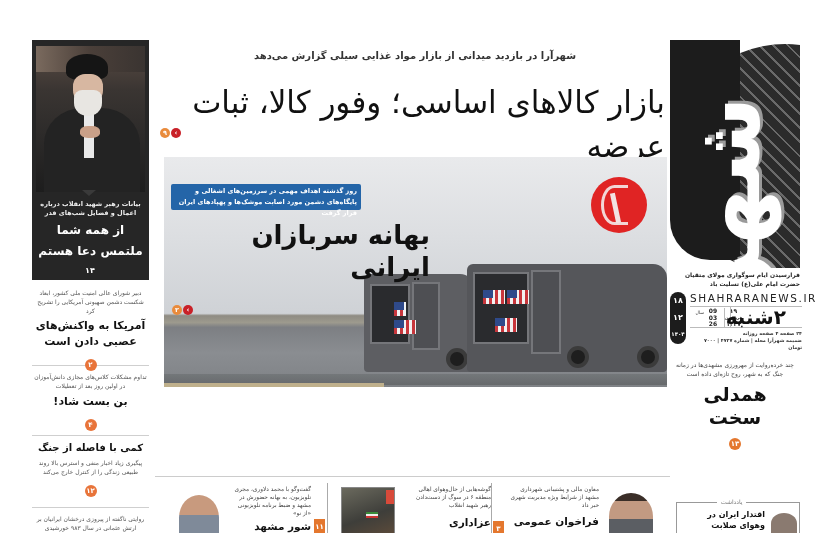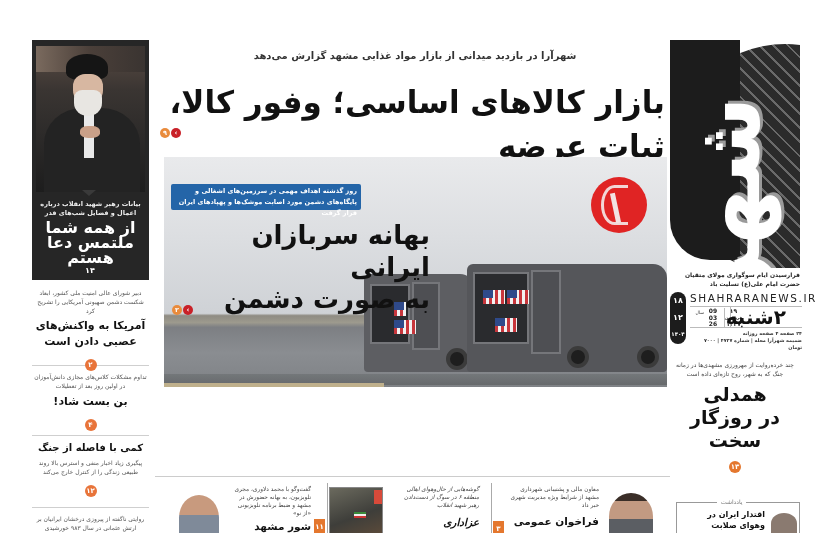--- a/index.html
+++ b/index.html
@@ -14,33 +14,33 @@
     background: linear-gradient(180deg, #5b4c44 0%, #3a3532 30%, #2d2b2a 60%, #1d1d1d 100%); overflow: hidden; }
   .leader-photo .bg-top { position: absolute; left: 0; top: 0; width: 109px; height: 26px; background: linear-gradient(90deg,#7a6a5e,#4a3f39 50%,#3a3431); }
   .leader-photo .turban { position: absolute; left: 30px; top: 8px; width: 42px; height: 26px; background: #151515; border-radius: 50% 50% 30% 30%; }
   .leader-photo .face { position: absolute; left: 37px; top: 28px; width: 30px; height: 30px; background: #d7b7a1; border-radius: 40% 40% 45% 45%; }
   .leader-photo .beard { position: absolute; left: 38px; top: 44px; width: 28px; height: 26px; background: #e8e6e2; border-radius: 30% 30% 50% 50%; }
   .leader-photo .robe { position: absolute; left: 8px; top: 62px; width: 96px; height: 90px; background: #232323; border-radius: 40% 40% 0 0; }
   .leader-photo .inner { position: absolute; left: 48px; top: 62px; width: 10px; height: 50px; background: #e9e9e9; }
   .leader-photo .hand { position: absolute; left: 44px; top: 80px; width: 20px; height: 12px; background: #caa088; border-radius: 40%; }
   .leader-notch { position: absolute; left: 50px; top: 150px; width: 0; height: 0; border-left: 7px solid transparent; border-right: 7px solid transparent; border-top: 6px solid #3a3a3a; }
   .leader-sub { position: absolute; left: 4px; top: 160px; width: 109px; font-size: 6.5px; line-height: 9px; color: #eee; font-weight: bold; }
-  .leader-head { position: absolute; left: 4px; top: 180px; width: 109px; font-size: 16px; line-height: 15px; color: #fff; font-weight: bold; }
+  .leader-head { position: absolute; left: 4px; top: 180px; width: 109px; font-size: 12px; line-height: 21px; color: #fff; font-weight: bold; }
   .pg-num { position: absolute; font-size: 8px; font-weight: bold; color: #fff; text-align: center; }
   .leader-box .pg-num { left: 50px; top: 224px; width: 16px; height: 14px; line-height: 14px; background: #262626; text-align: center; }
 
   .left-story { position: absolute; left: 0; width: 117px; border-bottom: 1px solid #cfcfcf; }
   .left-story .sub { font-size: 6px; line-height: 9px; color: #555; }
   .left-story .head { font-size: 11px; line-height: 16px; font-weight: bold; color: #111; }
   .badge { display: inline-block; width: 12px; height: 12px; border-radius: 50%; background: #e8743a; color: #fff; font-size: 7px; line-height: 12px; text-align: center; font-weight: bold; }
   .badge-wrap { text-align: center; margin-top: 2px; }
 
   
   .kicker { position: absolute; left: 160px; top: 50px; width: 510px; font-size: 10px; color: #333; font-weight: bold; }
-  .main-head { position: absolute; left: 160px; top: 80px; width: 505px; font-size: 31px; line-height: 44px; font-weight: bold; color: #111; text-align: right; letter-spacing: -0.5px; }
+  .main-head { position: absolute; left: 160px; top: 80px; width: 505px; font-size: 31px; line-height: 44px; font-weight: normal; color: #111; text-align: right; letter-spacing: -0.5px; }
   .ref-dots { position: absolute; display: flex; gap: 1px; }
   .dot-o { width: 10px; height: 10px; border-radius: 50%; background: #e98b3c; color: #fff; font-size: 6.5px; line-height: 10px; text-align: center; font-weight: bold; }
   .dot-r { width: 10px; height: 10px; border-radius: 50%; background: #c92128; color: #fff; font-size: 7px; line-height: 10px; text-align: center; font-weight: bold; }
 
   .hero { position: absolute; left: 164px; top: 157px; width: 503px; height: 230px; overflow: hidden;
     background: linear-gradient(180deg, #e9eaec 0%, #dcdee1 35%, #cfd2d6 68%, #8f8c83 69%, #9d9a8e 72%, #7d7f83 74%, #8a8d91 85%, #7f8286 100%); }
   .hero .treeline { position: absolute; left: 0; top: 217px; width: 503px; height: 11px; background: linear-gradient(180deg,#6d7173,#5c5f61); opacity: 0.7; }
   .hero .sand { position: absolute; left: 0; top: 226px; width: 220px; height: 12px; background: #bfb08c; }
   .hero .runway-line { position: absolute; left: 40px; top: 288px; width: 460px; height: 2px; background: #b9a573; opacity: .6; }
 
@@ -132,21 +132,21 @@
     <div class="head" style="font-size:10px;">کمی با فاصله از جنگ</div>
     <div class="sub" style="margin-top:2px;">پیگیری زیاد اخبار منفی و استرس بالا روند طبیعی زندگی را از کنترل خارج می‌کند</div>
     <div class="badge-wrap"><span class="badge">۱۲</span></div>
   </div>
 
   <div class="left-story rtl" style="top:474px; height:30px; border-bottom:none;">
     <div class="sub">روایتی ناگفته از پیروزی درخشان ایرانیان بر ارتش عثمانی در سال ۹۸۳ خورشیدی</div>
   </div>
 </div>
 
-<div class="kicker rtl">شهرآرا در بازدید میدانی از بازار مواد غذایی مشهد گزارش می‌دهد</div>
+<div class="kicker rtl">شهرآرا در بازدید میدانی از بازار مواد غذایی سیلی گزارش می‌دهد</div>
 <div class="main-head" style="direction:rtl;">بازار کالاهای اساسی؛ وفور کالا، ثبات عرضه</div>
 <div class="ref-dots" style="left:160px; top:128px;">
   <div class="dot-o">۹</div>
   <div class="dot-r">‹</div>
 </div>
 
 <div class="hero">
   <div class="treeline"></div>
   <div class="sand"></div>
   <div class="runway-line"></div>
@@ -165,41 +165,40 @@
     <div class="flag" style="left:40px; top:26px;"></div>
     <div class="flag" style="left:28px; top:54px;"></div>
     <div class="wheel" style="left:100px; top:82px;"></div>
     <div class="wheel" style="left:170px; top:82px;"></div>
   </div>
 
   <div class="emblem"></div>
   <div class="hero-box rtl" style="text-align:right;">روز گذشته اهداف مهمی در سرزمین‌های اشغالی و پایگاه‌های دشمن مورد اصابت موشک‌ها و پهپادهای ایران قرار گرفت</div>
   <div class="hero-head">
     <span>بهانه سربازان ایرانی</span>
-    <span>به صورت دشمن</span>
   </div>
   <div class="ref-dots" style="left:8px; top:148px;">
     <div class="dot-o">۲</div>
     <div class="dot-r">‹</div>
   </div>
 </div>
 
 <div class="bottom-strip">
 
   <div class="b-item" style="left:0; width:170px;">
     <div class="person" style="left:24px; top:12px; width:40px; height:45px; background:linear-gradient(180deg,#c89a7e 0 45%,#7f8a99 45%);"></div>
     <div style="position:absolute; left:78px; top:2px; width:78px;">
       <div class="b-sub">گفت‌وگو با محمد دلاوری، مجری تلویزیون، به بهانه حضورش در مشهد و ضبط برنامه تلویزیونی «از نو»</div>
       <div class="b-head">شور مشهد برای</div>
     </div>
     <div class="orange-tag" style="left:159px; top:36px;">۱۱</div>
   </div>
   <div class="vdiv" style="left:172px;"></div>
 
-  <div class="b-item" style="left:172px; width:158px;font-style:italic;">
+  <div class="b-item" style="left:184px; width:158px;">
     <div style="position:absolute; left:2px; top:4px; width:54px; height:47px; background:linear-gradient(160deg,#6b6a5e,#3e3e3a 60%,#5a4a3a); border:1px solid #888;">
       <div style="position:absolute; left:44px; top:2px; width:8px; height:14px; background:#d84a3a;"></div>
       <div style="position:absolute; left:24px; top:24px; width:12px; height:6px; background:linear-gradient(180deg,#3a8a3a 33%,#eee 33% 66%,#c33 66%);"></div>
     </div>
     <div style="position:absolute; left:66px; top:2px; width:86px;">
       <div class="b-sub">گوشه‌هایی از حال‌وهوای اهالی منطقه ۶ در سوگ از دست‌دادن رهبر شهید انقلاب</div>
       <div class="b-head" style="margin-top:7px;">عزاداری</div>
     </div>
   </div>
   <div class="vdiv" style="left:336px;"></div>
@@ -245,21 +244,20 @@
   <div class="date-meta">
     <div>۲۴ صفحه ۴ صفحه روزانه</div>
     <div>ضمیمه شهرآرا محله | شماره ۴۷۲۷ | ۷۰۰۰ تومان</div>
   </div>
 </div>
 
 <div class="right-story">
   <div class="rs-sub">چند خرده‌روایت از مهرورزی مشهدی‌ها در زمانه جنگ که به شهر، روح تازه‌ای داده است</div>
   <div class="rs-head">
     <div>همدلی</div>
-    <div>در روزگار</div>
     <div>سخت</div>
   </div>
   <div class="badge-wrap" style="margin-top:2px;"><span class="badge" style="background:#e4772e;">۱۳</span></div>
 </div>
 
 <div class="opinion">
   <div class="opinion-label">یادداشت</div>
   <div class="opinion-head">اقتدار ایران در وهوای صلابت</div>
   <div class="op-photo"></div>
 </div>

